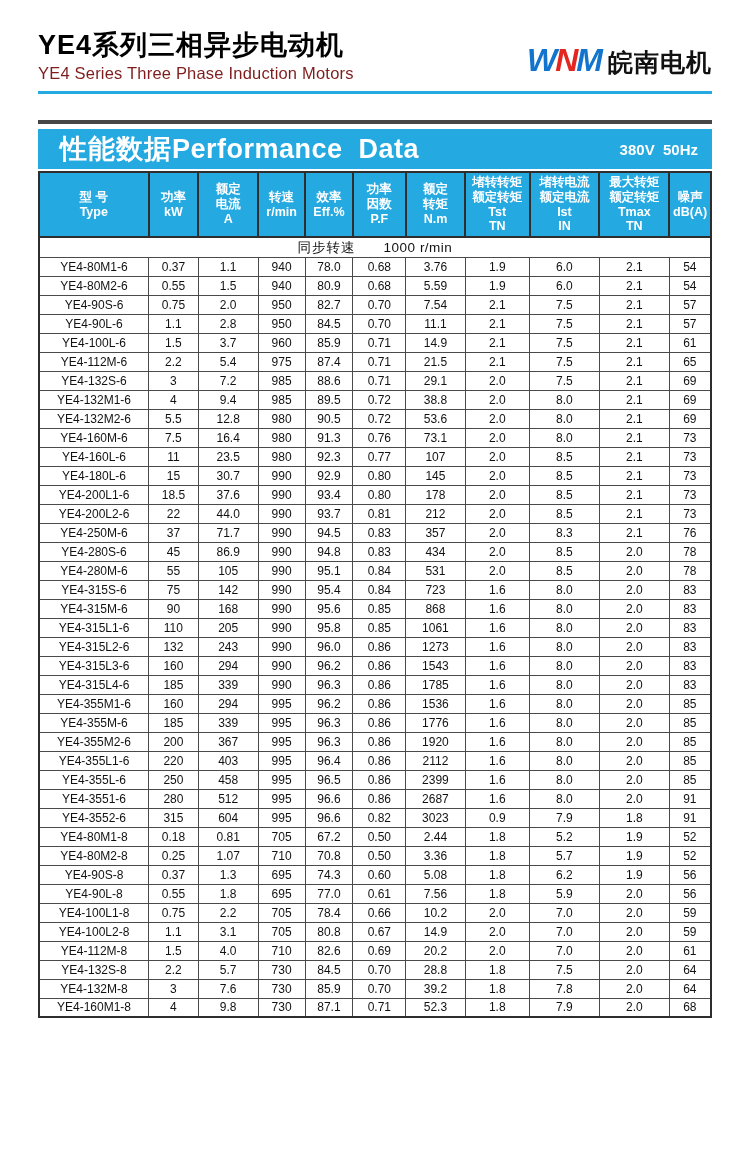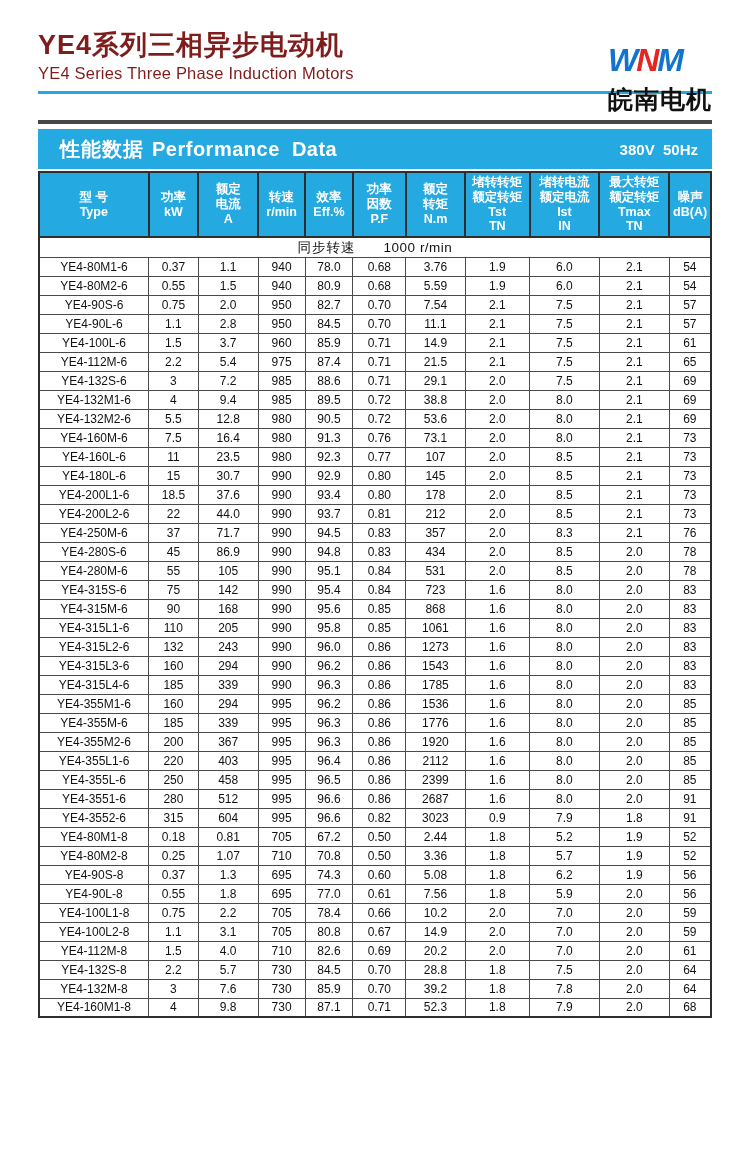--- a/index.html
+++ b/index.html
@@ -14,52 +14,51 @@
   }
   
   .doc-header {
     position:absolute; left:38px; top:30px; width:674px;
     border-bottom:3px solid var(--accent,#24a9e1);
     padding-bottom:8px;
     min-height:60px;
   }
   .title-zh {
     font-size:27px; font-weight:bold; letter-spacing:1px;
-    color:#7f1d1d; line-height:1.15;
+    color:#000000; line-height:1.15;
   }
   .title-en {
     font-size:16.5px; font-weight:normal; color:#7f1d1d;
     margin-top:3px; letter-spacing:0.2px;
   }
   .brand {
     position:absolute; right:0; top:14px;
     display:flex; align-items:baseline; gap:7px;
     white-space:nowrap;
-    flex-direction:column;
   }
   .brand-mark {
     font-size:32px; font-weight:bold; font-style:italic;
     letter-spacing:-2px; line-height:1;
   }
   .brand-mark .b { color:var(--logo-blue,#1274cc); }
   .brand-mark .r { color:var(--logo-red,#e3261f); }
   .brand-name {
     font-size:25px; font-weight:bold; color:#111; letter-spacing:1px;
   }
   
   .table-wrap { position:absolute; left:38px; top:120px; width:674px; }
   .top-rule { height:4px; background:#474747; }
   .band {
     margin-top:5px; height:40px;
     background:var(--accent,#24a9e1);
     color:#fff;
     display:flex; align-items:center; justify-content:space-between;
     padding:0 14px 0 22px;
   }
-  .band-title { font-size:20px; display:flex; align-items:baseline; gap:8px; }
+  .band-title { font-size:27px; display:flex; align-items:baseline; }
   .band-title .zh { font-weight:bold; letter-spacing:1px; }
   .band-title .en { font-weight:bold; white-space:pre; letter-spacing:0.5px; }
   .band-right { font-size:15px; font-weight:bold; white-space:pre; }
   table {
     margin-top:2px;
     width:674px; border-collapse:collapse; table-layout:fixed;
     border:2px solid #2e2e2e;
   }
   col.c0{width:16.3%} col.c1{width:7.4%} col.c2{width:8.9%}
   col.c3{width:7.0%}  col.c4{width:7.1%} col.c5{width:7.9%}

